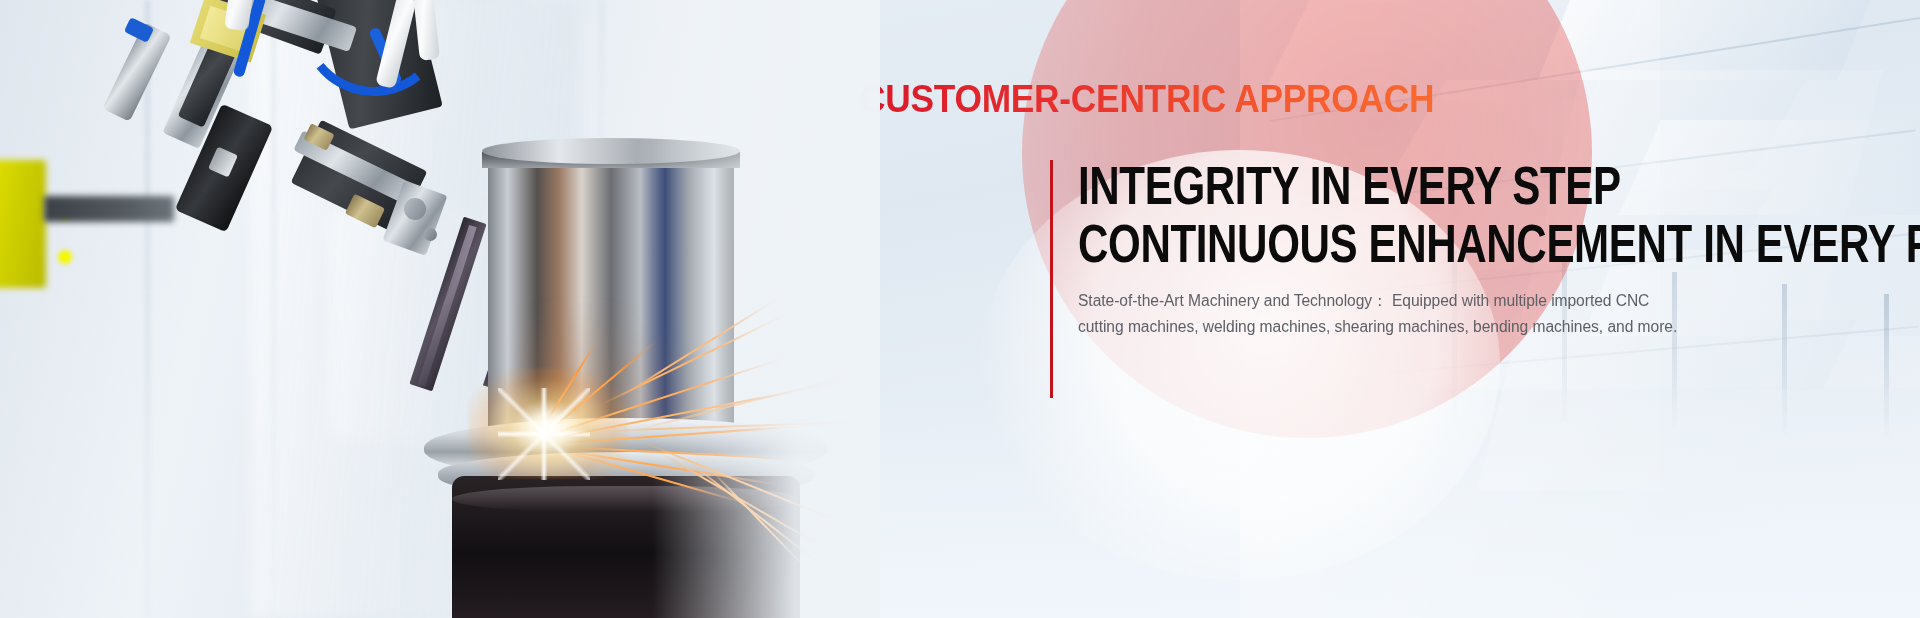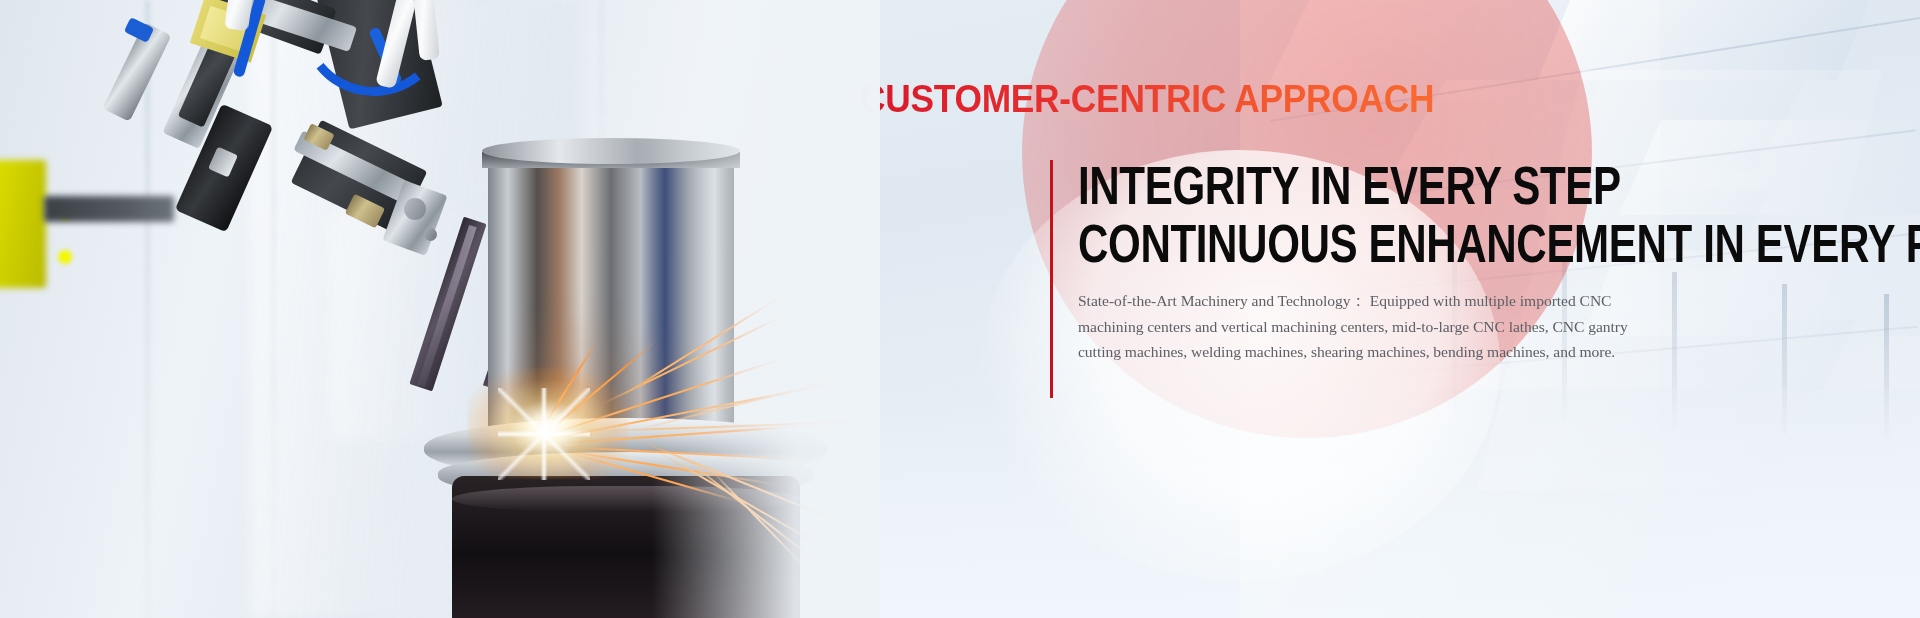--- a/index.html
+++ b/index.html
@@ -237,21 +237,21 @@
     white-space:nowrap;
   }
   .headline div{white-space:nowrap;}
   .para{
     position:absolute;left:1078px;top:288px;width:600px;
     color:#5d6066;
     font-family:"Liberation Sans",sans-serif;
     font-size:15.6px;line-height:25.5px;
     letter-spacing:-0.05px;
   }
-  .para div{white-space:nowrap;font-family:Liberation Serif, serif;}
+  .para div{white-space:nowrap;}
 </style>
 </head>
 <body>
 
 <div class="banner">
 
   <div class="bg-factory">
     <div class="ceil" style="left:1290px;top:-20px;width:330px;height:120px;transform:skewX(-26deg);"></div>
     <div class="ceil" style="left:1560px;top:-30px;width:300px;height:110px;transform:skewX(-22deg);"></div>
     <div class="ceil" style="left:1420px;top:80px;width:360px;height:90px;transform:skewX(-30deg);opacity:.6;"></div>
@@ -386,17 +386,16 @@
 
   <div class="red-rule"></div>
 
   <div class="headline">
     <div>INTEGRITY IN EVERY STEP</div>
     <div>CONTINUOUS ENHANCEMENT IN EVERY PROCESS</div>
   </div>
 
   <div class="para">
     <div>State-of-the-Art Machinery and Technology：  Equipped with multiple imported CNC</div>
-    <div>machining centers and vertical machining centers, mid-to-large CNC lathes, CNC gantry</div>
     <div>cutting machines, welding machines, shearing machines, bending machines, and more.</div>
   </div>
 
 </div>
 
 </body></html>

